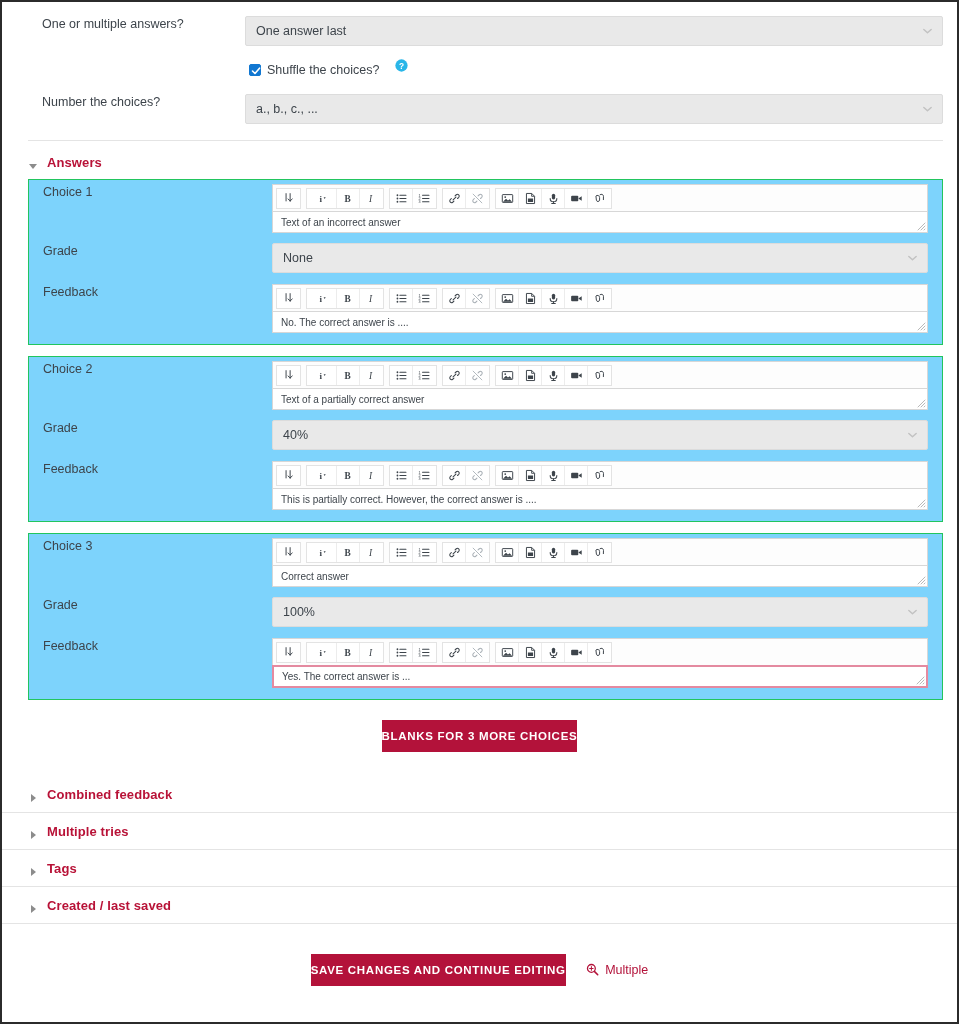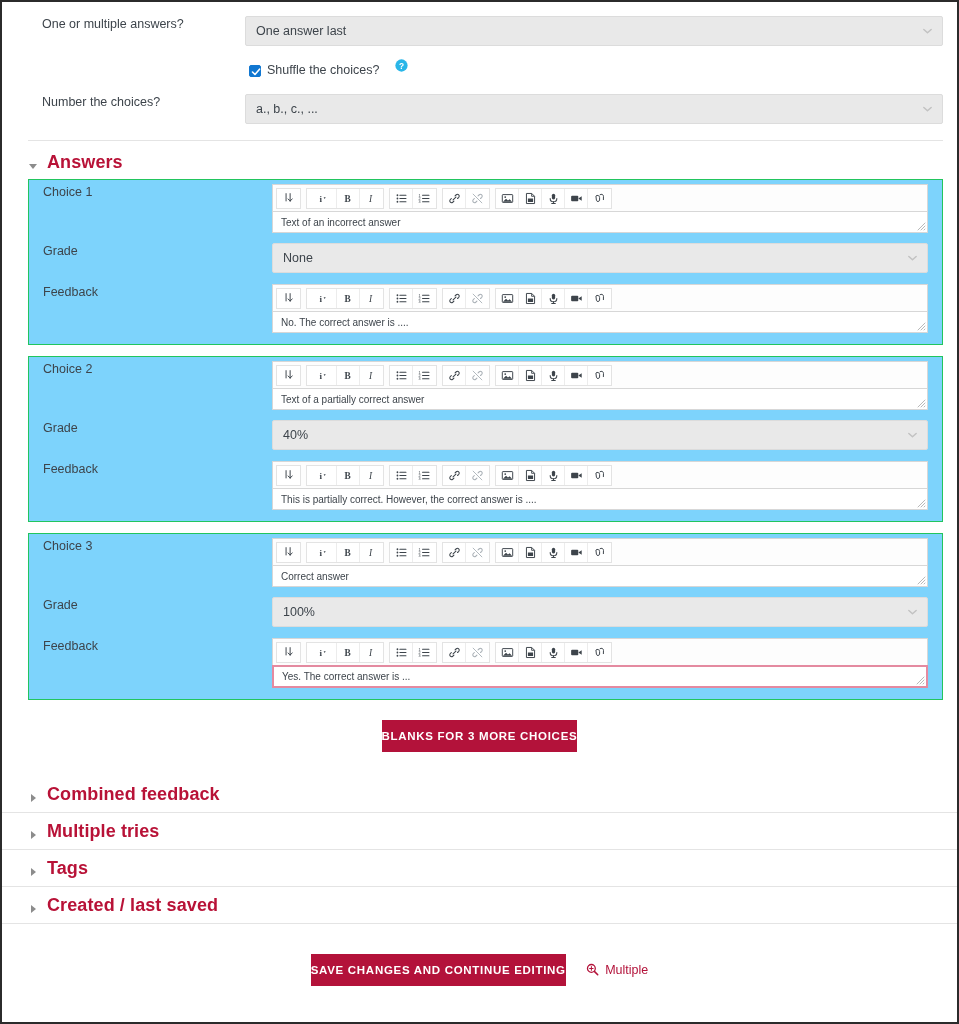--- a/index.html
+++ b/index.html
@@ -66,21 +66,21 @@
     position: absolute;
     right: 9px; top: 50%;
     transform: translateY(-50%);
     width: 11px; height: 11px;
   }
   .mselect .chev svg { display:block; width: 11px; height: 11px; }
 
   
   .cbrow {
     display: flex;
-    align-items: flex-end;
+    align-items: center;
     gap: 6px;
     padding-left: 4px;
   }
   .cbox {
     width: 12px; height: 12px;
     background: #1177d1;
     border: 1px solid #1177d1;
     border-radius: 2px;
     position: relative;
     flex: 0 0 12px;
@@ -105,21 +105,21 @@
   .sec-head {
     display: flex;
     align-items: center;
     gap: 9px;
     padding: 0 0 0 26px;
     height: 34px;
   }
   .sec-head .tri { flex: 0 0 auto; width: 10px; height: 10px; cursor:pointer; }
   .sec-head .ttl {
     color: #b81237;
-    font-size: 18px;
+    font-size: 13px;
     font-weight: 600;
     letter-spacing: .1px;
     cursor: pointer;
   }
   .collapsed-sec {
     border-bottom: 1px solid #e4e4e4;
     height: 37px;
   }
   .hr-light { border-bottom: 1px solid #e4e4e4; }
 

